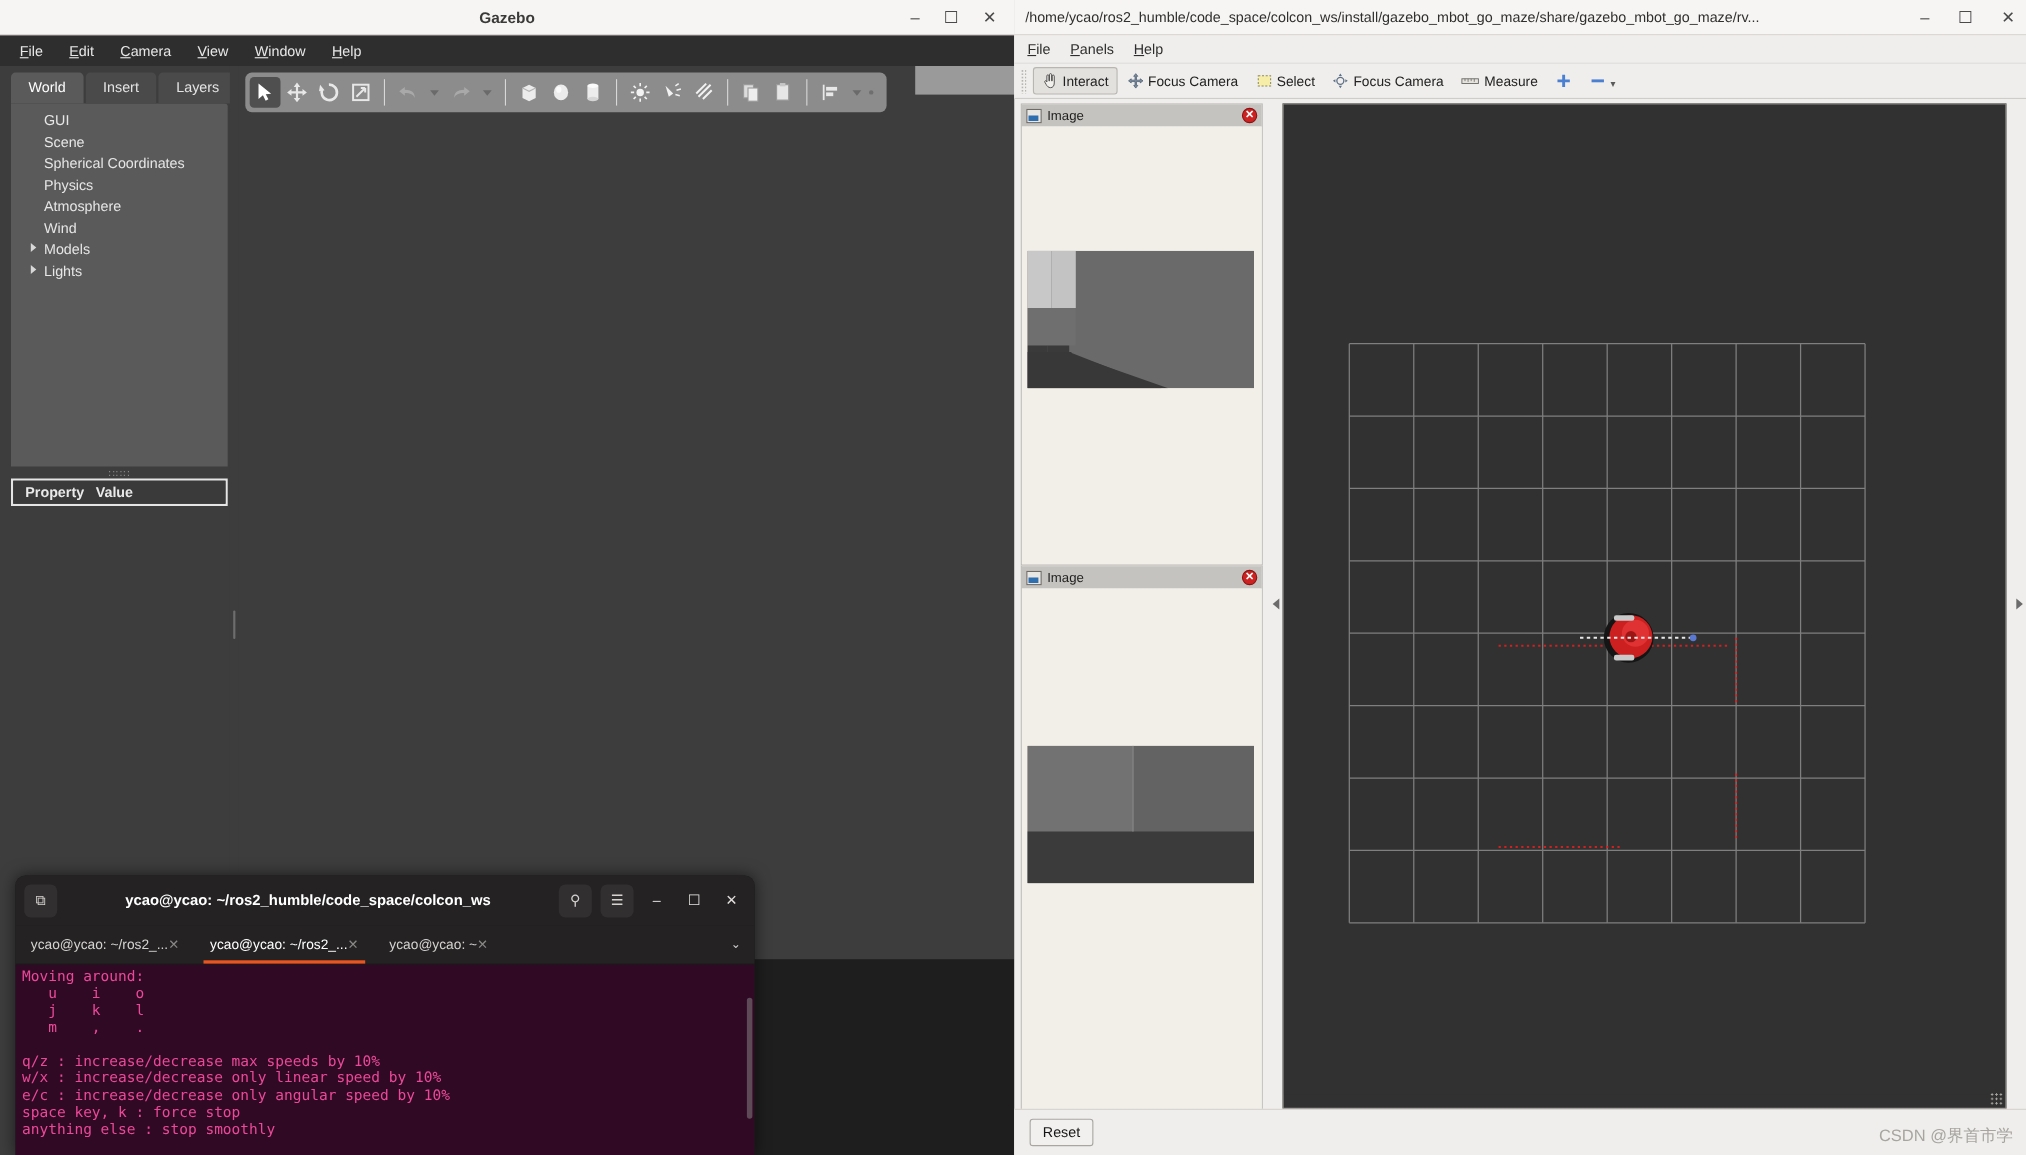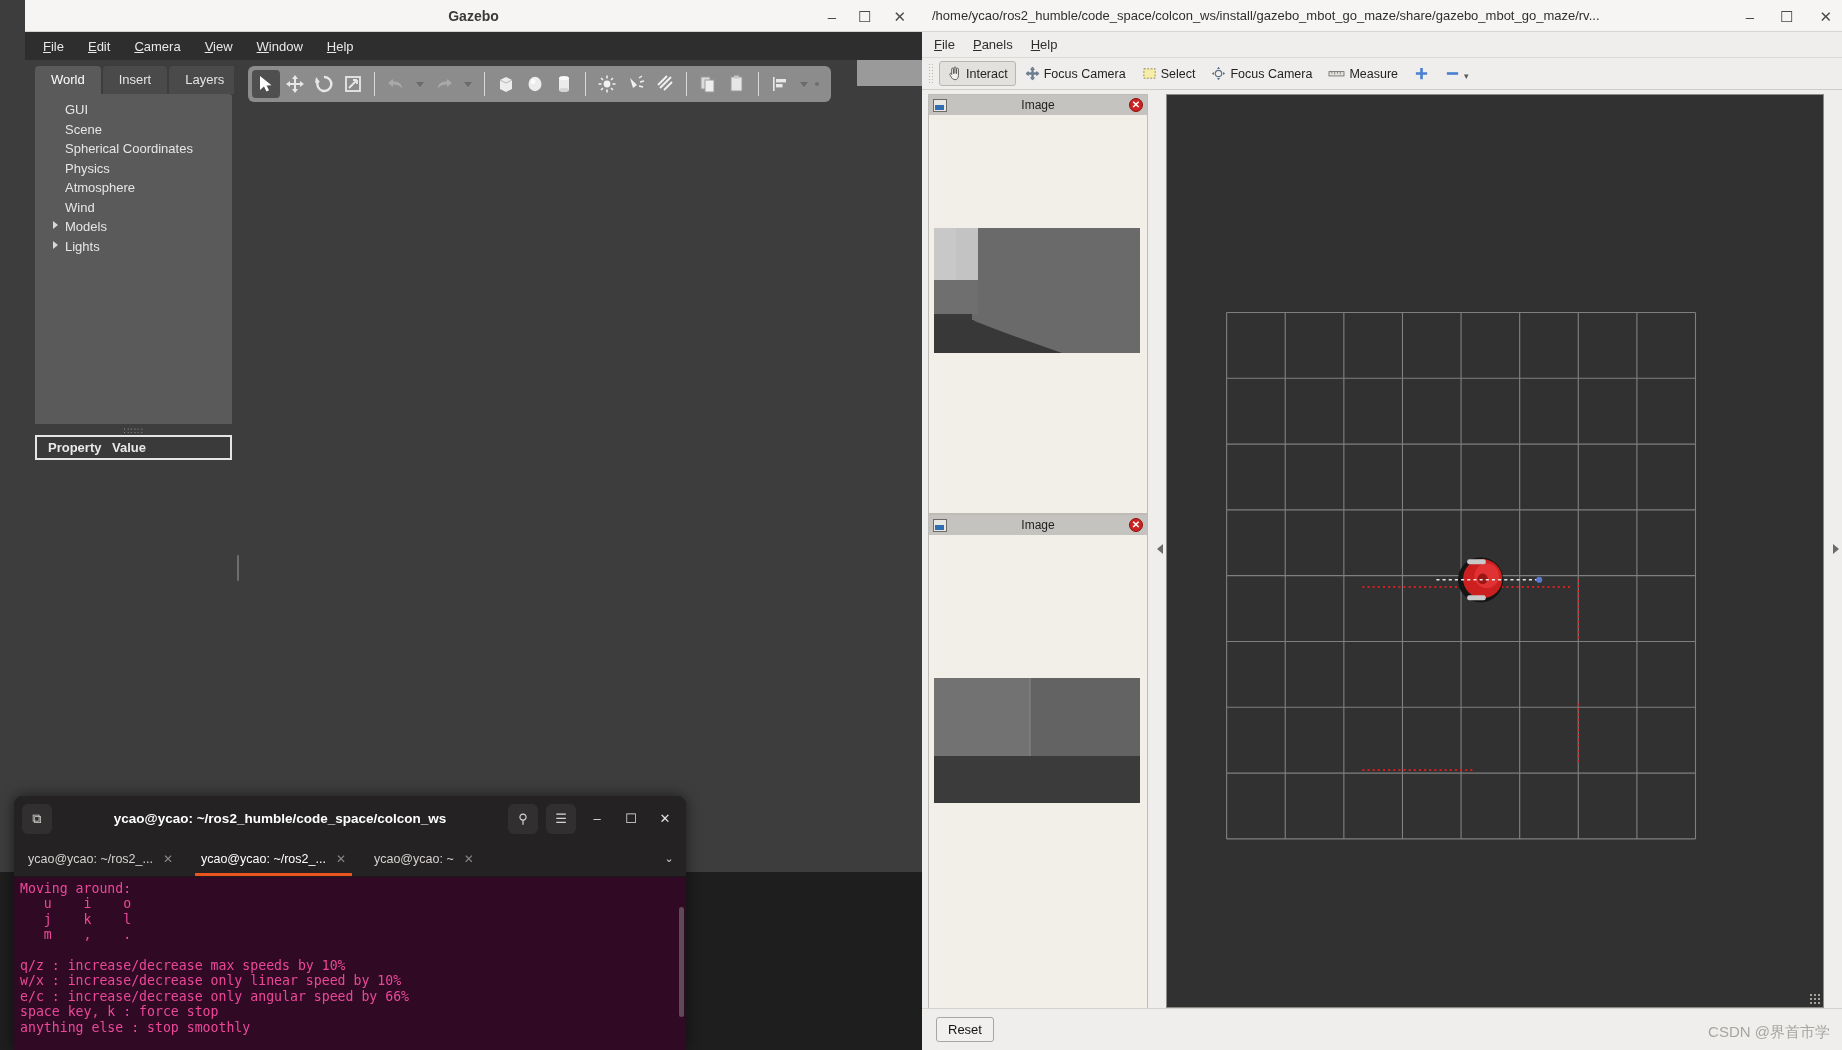--- a/index.html
+++ b/index.html
@@ -8,21 +8,20 @@
     overflow: hidden;
     background: #1e1e1e;
     font-family: "Liberation Sans", sans-serif;
   }
   #root { position: relative; width: 1842px; height: 1050px; }
 
   
   #gazebo {
     position: absolute; left: 0; top: 0; width: 922px; height: 872px;
     background: #3d3d3d;
-    padding-left: 25px;
   }
   .gz-titlebar {
     height: 32px; background: #f7f5f4;
     display: flex; align-items: center; justify-content: center;
     position: relative; border-bottom: 1px solid #d6d2d0;
   }
   .gz-title { font-size: 14px; font-weight: bold; color: #3a3a38; }
   .gz-winbtns {
     position: absolute; right: 8px; top: 0; height: 32px;
     display: flex; align-items: center; gap: 22px; padding-right: 8px;
@@ -120,21 +119,20 @@
     box-shadow: 0 0 2px #000;
   }
   .goal-box {
     position: absolute; border: 2px solid #2bd12b; background: transparent;
   }
 
   
   #rviz {
     position: absolute; left: 922px; top: 0; width: 920px; height: 1050px;
     background: #efeeec;
-    text-align: center;
   }
   .rv-titlebar {
     height: 32px; background: #f7f5f4; display: flex; align-items: center;
     padding-left: 10px; border-bottom: 1px solid #d9d5d3; position: relative;
   }
   .rv-title {
     font-size: 13px; color: #2f2f2d; white-space: nowrap; overflow: hidden;
     max-width: 760px;
   }
   .rv-winbtns {
@@ -238,21 +236,21 @@
   }
   .term-winbtn {
     width: 26px; height: 26px; display: flex; align-items: center; justify-content: center;
     color: #e3e0de; font-size: 13px; cursor: default;
   }
   .term-tabs {
     height: 36px; background: #242223; display: flex; align-items: stretch;
     border-bottom: 1px solid #1b1919;
   }
   .term-tab {
-    display: flex; align-items: center; gap: 10px; padding: 0 14px;
+    display: flex; align-items: center; padding: 0 14px;
     color: #d5d2d0; font-size: 12.5px; position: relative; cursor: default;
     white-space: nowrap;
     justify-content: space-between;
   }
   .term-tab.active { color: #ffffff; }
   .term-tab.active::after {
     content: ""; position: absolute; left: 8px; right: 8px; bottom: 0;
     height: 3px; background: #e95420;
   }
   .term-tab .x { color: #8a8785; font-size: 12px; }
@@ -732,20 +730,20 @@
     </div>
 
     <div class="term-body">
       <div class="term-line">Moving around:</div>
       <div class="term-line">   u    i    o</div>
       <div class="term-line">   j    k    l</div>
       <div class="term-line">   m    ,    .</div>
       <div class="term-line">&nbsp;</div>
       <div class="term-line">q/z : increase/decrease max speeds by 10%</div>
       <div class="term-line">w/x : increase/decrease only linear speed by 10%</div>
-      <div class="term-line">e/c : increase/decrease only angular speed by 66%</div>
+      <div class="term-line">e/c : increase/decrease only angular speed by 10%</div>
       <div class="term-line">space key, k : force stop</div>
       <div class="term-line">anything else : stop smoothly</div>
       <div class="term-scroll"></div>
     </div>
   </div>
 
 </div>
 
 </body></html>

